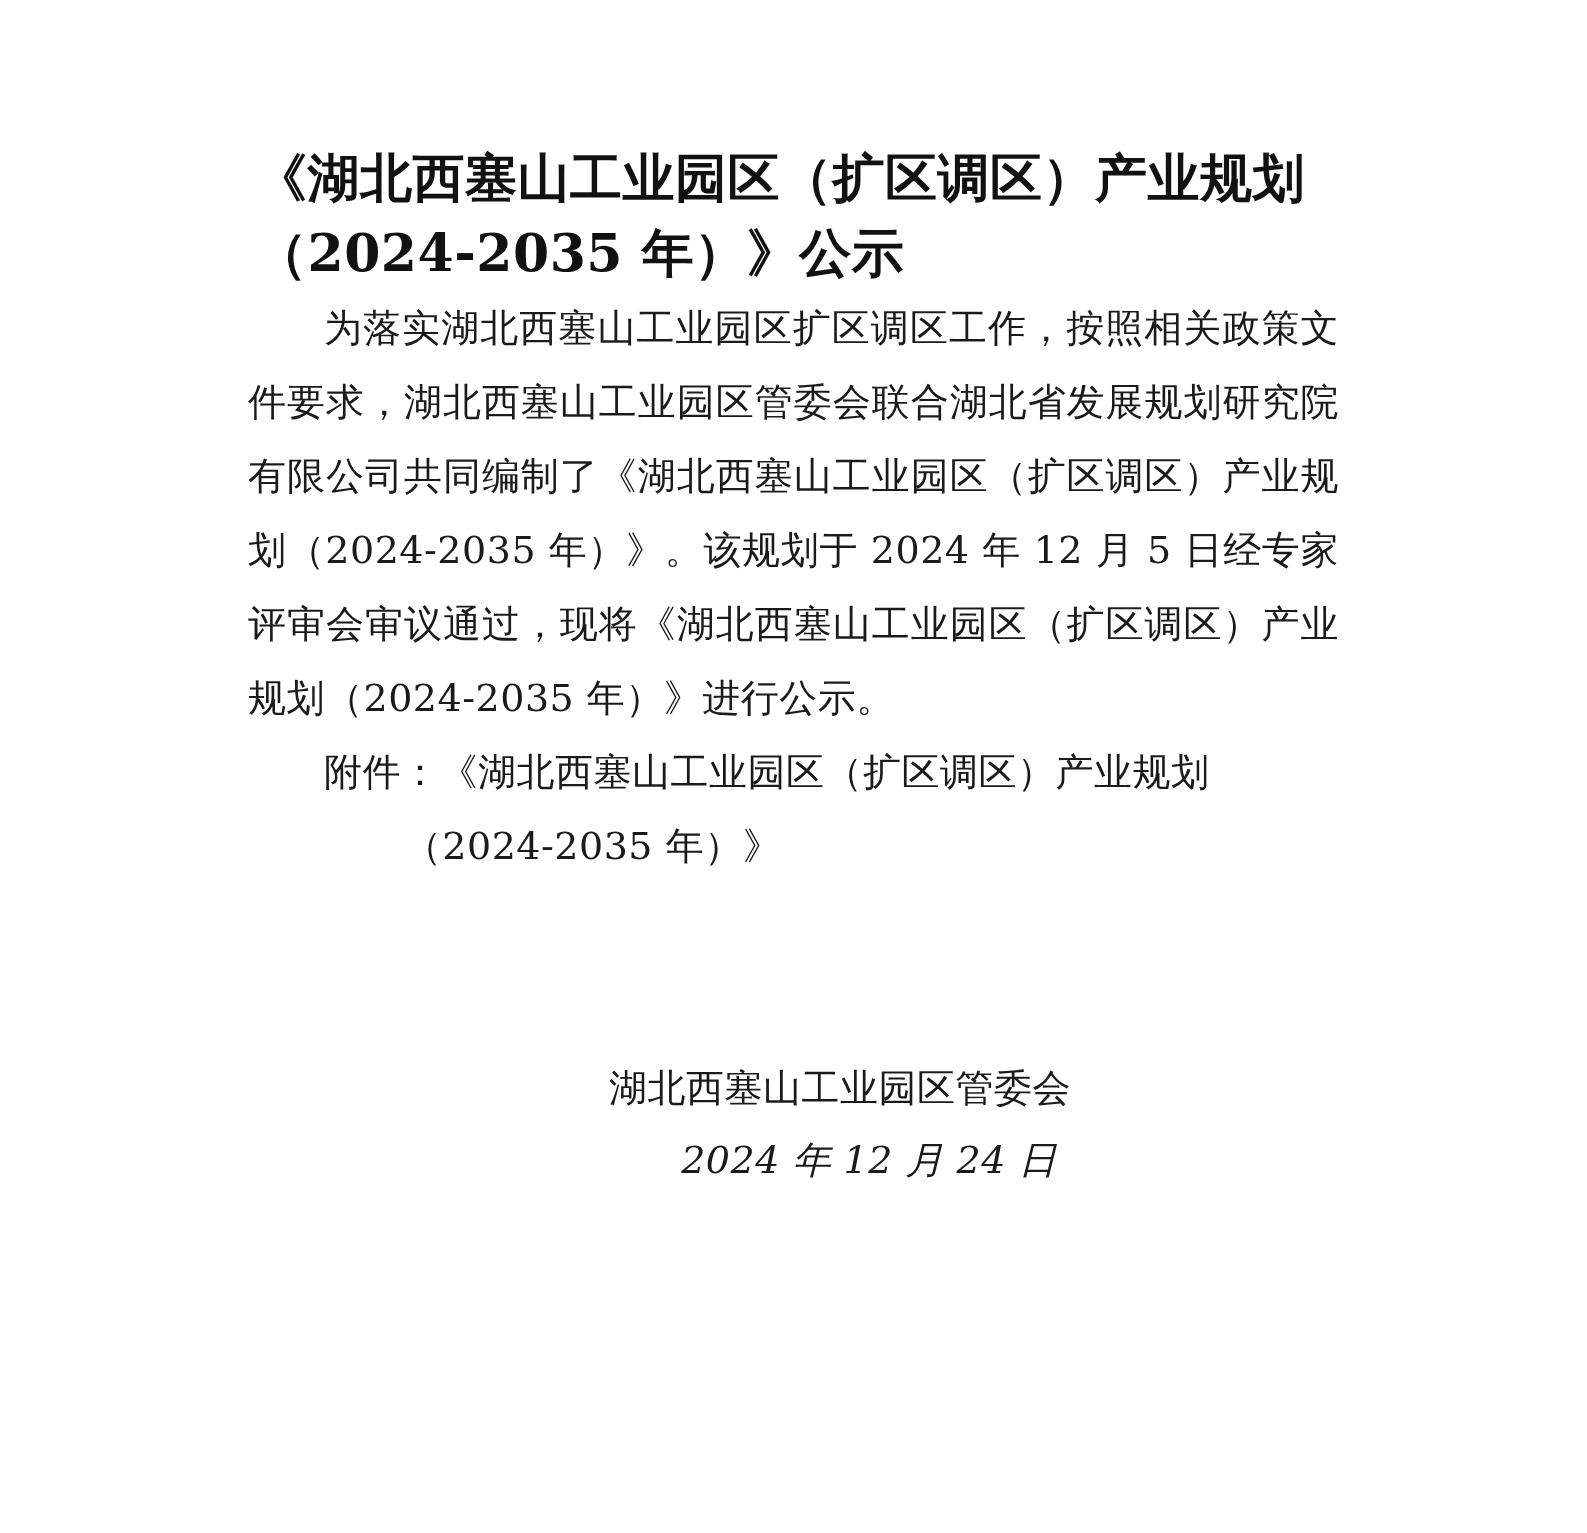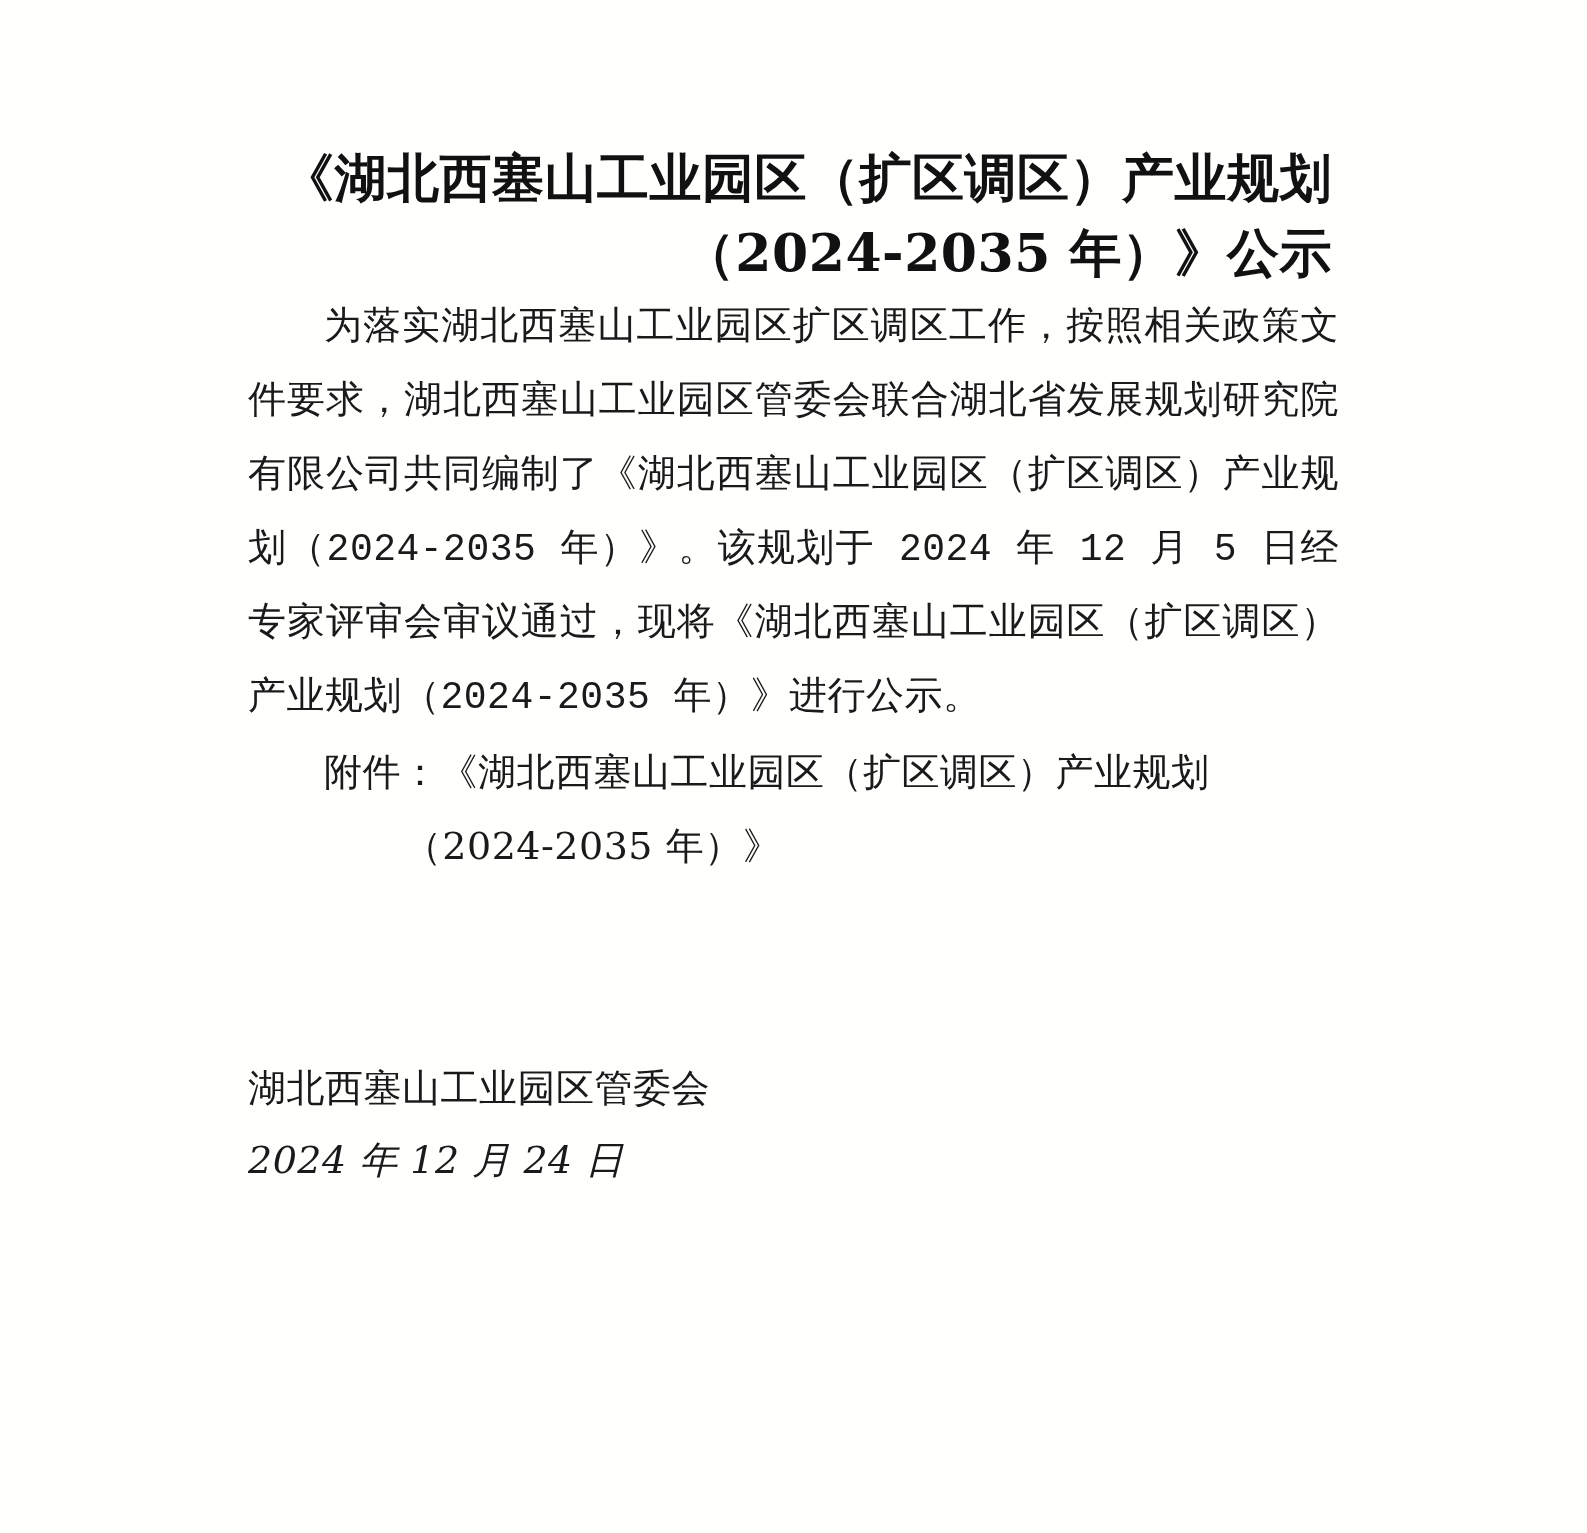--- a/index.html
+++ b/index.html
@@ -22,55 +22,54 @@
     padding: 0;
     background: #fffffe;
   }
   .doc-title {
     margin: 0;
     padding: 140px 255px 0 255px;
     font-family: "DejaVu Serif", "Liberation Serif", serif;
     font-weight: 700;
     font-size: 52px;
     line-height: 1.45;
-    text-align: right;
+    text-align: left;
     letter-spacing: 0.5px;
     color: #111111;
   }
   .body-block {
     padding: 0 248px 0 248px;
   }
   p.para {
     margin: 0;
     font-size: 38px;
     line-height: 1.95;
     text-align: justify;
     text-justify: inter-ideograph;
     letter-spacing: 0.5px;
     color: #1a1a1a;
   }
   .para-1 {
     margin-top: 78px;
     text-indent: 2em;
-    font-family: Liberation Mono, monospace;
   }
   .attachment {
     margin-top: 62px;
     text-indent: 2em;
     padding-right: 10px;
   }
   .attachment .cont-line {
     display: block;
     text-indent: 0;
     padding-left: 4.1em;
   }
   .signature {
     margin-top: 168px;
     padding-right: 268px;
-    text-align: left;
+    text-align: right;
   }
   .signature .sig-line {
     display: block;
     font-size: 38px;
     line-height: 1.9;
     letter-spacing: 0.5px;
     color: #1a1a1a;
   }
   .signature .sig-date {
     padding-right: 14px;

